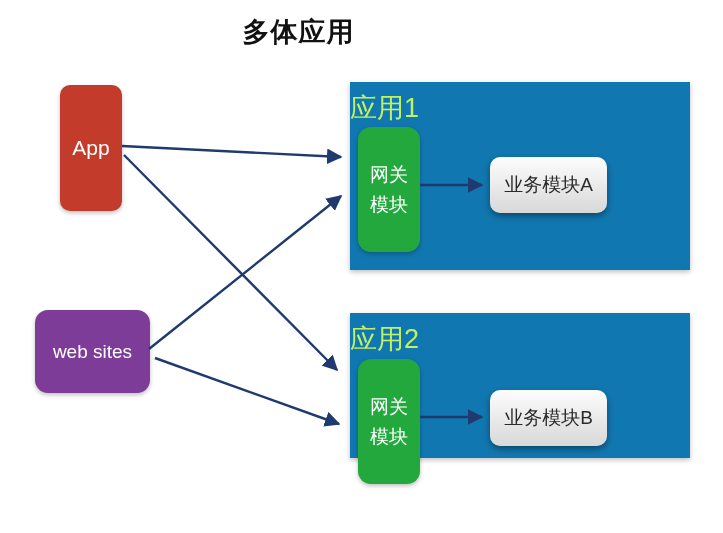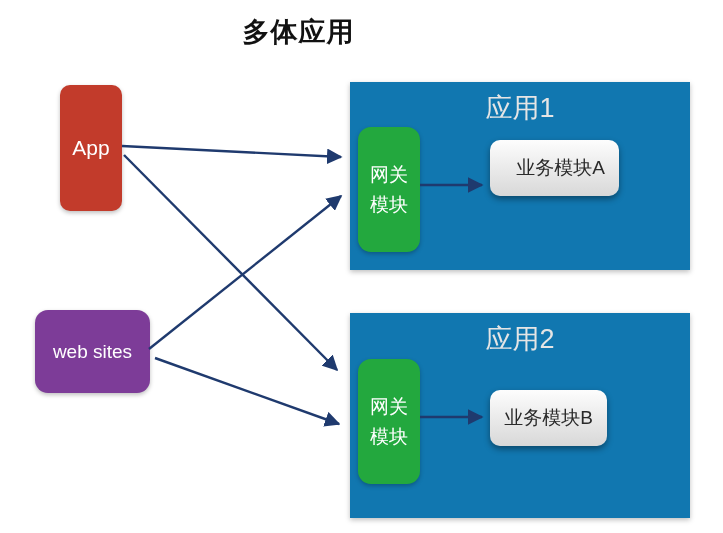--- a/index.html
+++ b/index.html
@@ -45,28 +45,27 @@
     font-size: 19px;
   }
   .app-container {
     position: absolute;
     left: 350px;
     width: 340px;
     background: var(--container-blue, #1177b0);
     box-shadow: 0 2px 5px rgba(0,0,0,0.25);
   }
   .app-container.first  { top: 82px;  height: 188px; }
-  .app-container.second { top: 313px; height: 205px; }
+  .app-container.second { top: 313px; height: 145px; }
   .app-title {
     position: absolute;
     top: 8px; left: 0;
     width: 100%;
-    text-align: center;
     font-size: 27px;
-    color: #e5e5e5;
+    color: #bef264;
   }
   .gateway {
     position: absolute;
     left: 8px;
     width: 62px; height: 125px;
     border-radius: 13px;
     background: var(--gateway-green, #23a83e);
     color: #ffffff;
     font-size: 19px;
     line-height: 30px;
@@ -87,21 +86,21 @@
     width: 117px; height: 56px;
     border-radius: 10px;
     background: linear-gradient(#fdfdfd, #d8d8d8);
     color: #2a2a2a;
     font-size: 19px;
     display: flex;
     align-items: center;
     justify-content: center;
     box-shadow: 0 3px 6px rgba(0,0,0,0.4);
   }
-  .app-container.first  .business { top: 58px; padding-left: 12px; }
+  .app-container.first  .business { top: 75px; }
   .app-container.second .business { top: 77px; }
   .edges-svg {
     position: absolute;
     left: 0; top: 0;
     width: 723px; height: 533px;
     pointer-events: none;
   }
   .edge-line {
     stroke: var(--arrow-navy, #1f3a6e);
     stroke-width: 2.4;

